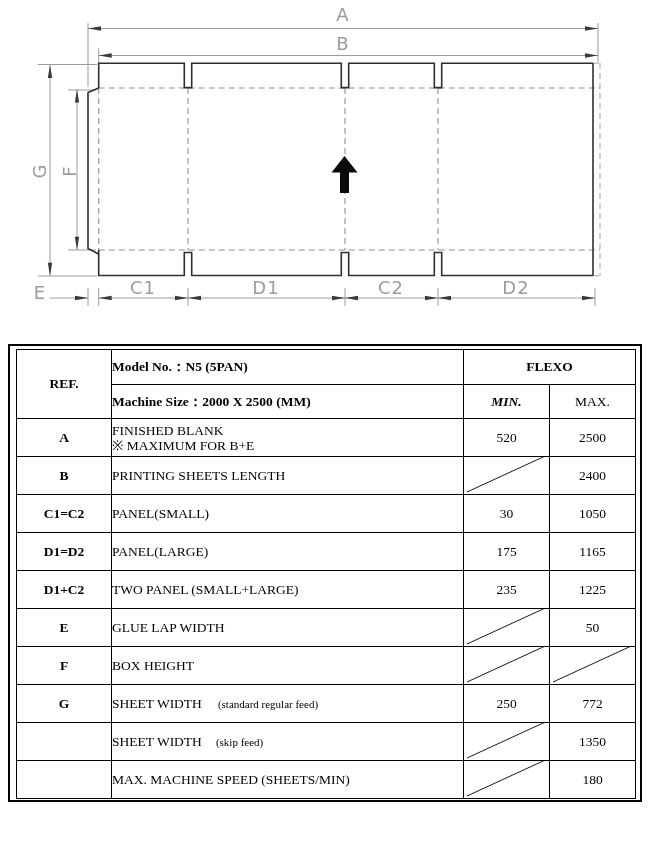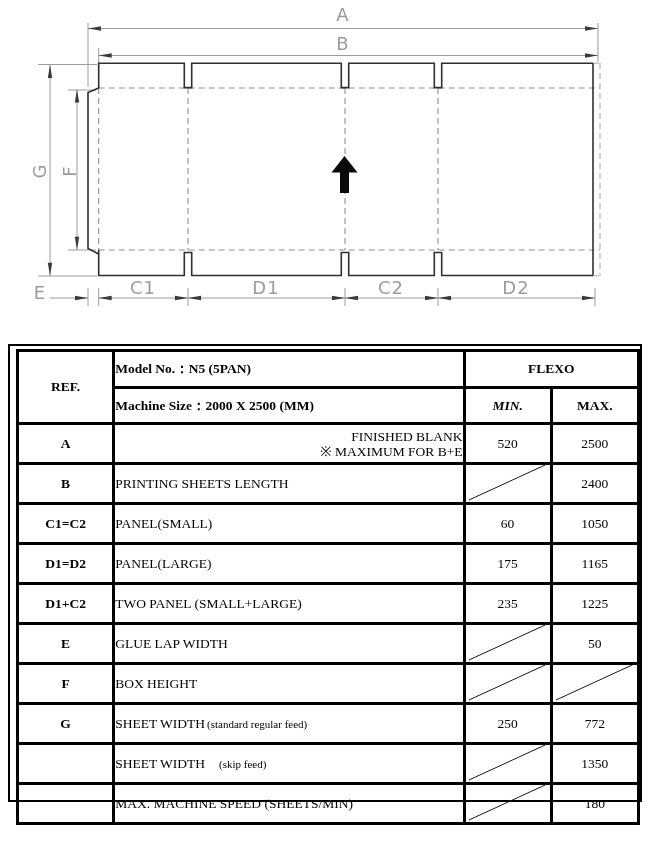--- a/index.html
+++ b/index.html
@@ -5,36 +5,36 @@
   html,body{margin:0;padding:0;background:#fff;}
   #stage{position:relative;width:649px;height:860px;background:#ffffff;overflow:hidden;
          font-family:"Liberation Serif",serif;color:#000;}
   
   #diagram{position:absolute;left:0;top:0;}
   .cadtext{font-family:"DejaVu Sans",sans-serif;font-size:18px;fill:#9c9c9c;letter-spacing:1px;}
   
   #spec-frame{position:absolute;left:8px;top:344px;width:630px;height:454px;
               border:2px solid #000;}
   #spec-table{position:absolute;left:6px;top:3px;border-collapse:collapse;table-layout:fixed;}
-  #spec-table td{border:3px solid #000000;padding:0;vertical-align:middle;overflow:hidden;}
+  #spec-table td{border:1px solid #000000;padding:0;vertical-align:middle;overflow:hidden;}
   td.ref{width:94px;text-align:center;font-weight:bold;font-size:13.5px;}
   td.desc{width:351px;text-align:left;padding-left:6px;font-size:13.5px;}
   td.val{width:85px;text-align:center;font-size:13.5px;position:relative;}
   tr.hrow1 td{height:34px;} tr.hrow2 td{height:33px;} tr.drow td{height:37px;}
   .refhead{font-weight:normal;font-size:13.5px;}
   .modeltxt{font-weight:bold;font-size:13.5px;}
   .flexo{font-weight:bold;font-size:14px;text-align:center;}
   .minh{font-weight:bold;font-style:italic;font-size:13.5px;text-align:center;}
-  .maxh{font-weight:bold;font-size:13.5px;text-align:center;margin-top:12px;}
+  .maxh{font-weight:normal;font-size:13.5px;text-align:center;margin-top:12px;}
   .desc small, .descnote{font-size:11px;}
   .note-gap{margin-left:14px;}
-  .note-sm{margin-left:2px;}
+  .note-sm{margin-left:16px;}
   .slash{position:absolute;left:0;top:0;width:100%;height:100%;overflow:visible;pointer-events:none;}
   .slash line{stroke:#1a1a1a;stroke-width:1;}
-  .twoline{line-height:15px;display:block;padding:2px 0;text-align:right;}
+  .twoline{line-height:15px;display:block;padding:2px 0;}
   
   #footnotes{position:absolute;left:14px;top:816px;font-size:13.5px;line-height:18.5px;}
 </style>
 </head>
 <body>
 <div id="stage">
 
 <svg id="diagram" width="649" height="336" viewBox="0 0 649 336">
 
   <g stroke="#9c9c9c" stroke-width="1">
@@ -146,21 +146,21 @@
               <svg class="slash">
                 <line x1="3" y1="35" x2="90" y2="-5"></line>
               </svg>
             </td>
     <td class="val">2400</td>
   </tr>
 
   <tr class="drow">
     <td class="ref">C1=C2</td>
     <td class="desc">PANEL(SMALL)</td>
-    <td class="val">60</td>
+    <td class="val">30</td>
     <td class="val">1050</td>
   </tr>
 
   <tr class="drow">
     <td class="ref">D1=D2</td>
     <td class="desc">PANEL(LARGE)</td>
     <td class="val">175</td>
     <td class="val">1165</td>
   </tr>
 

